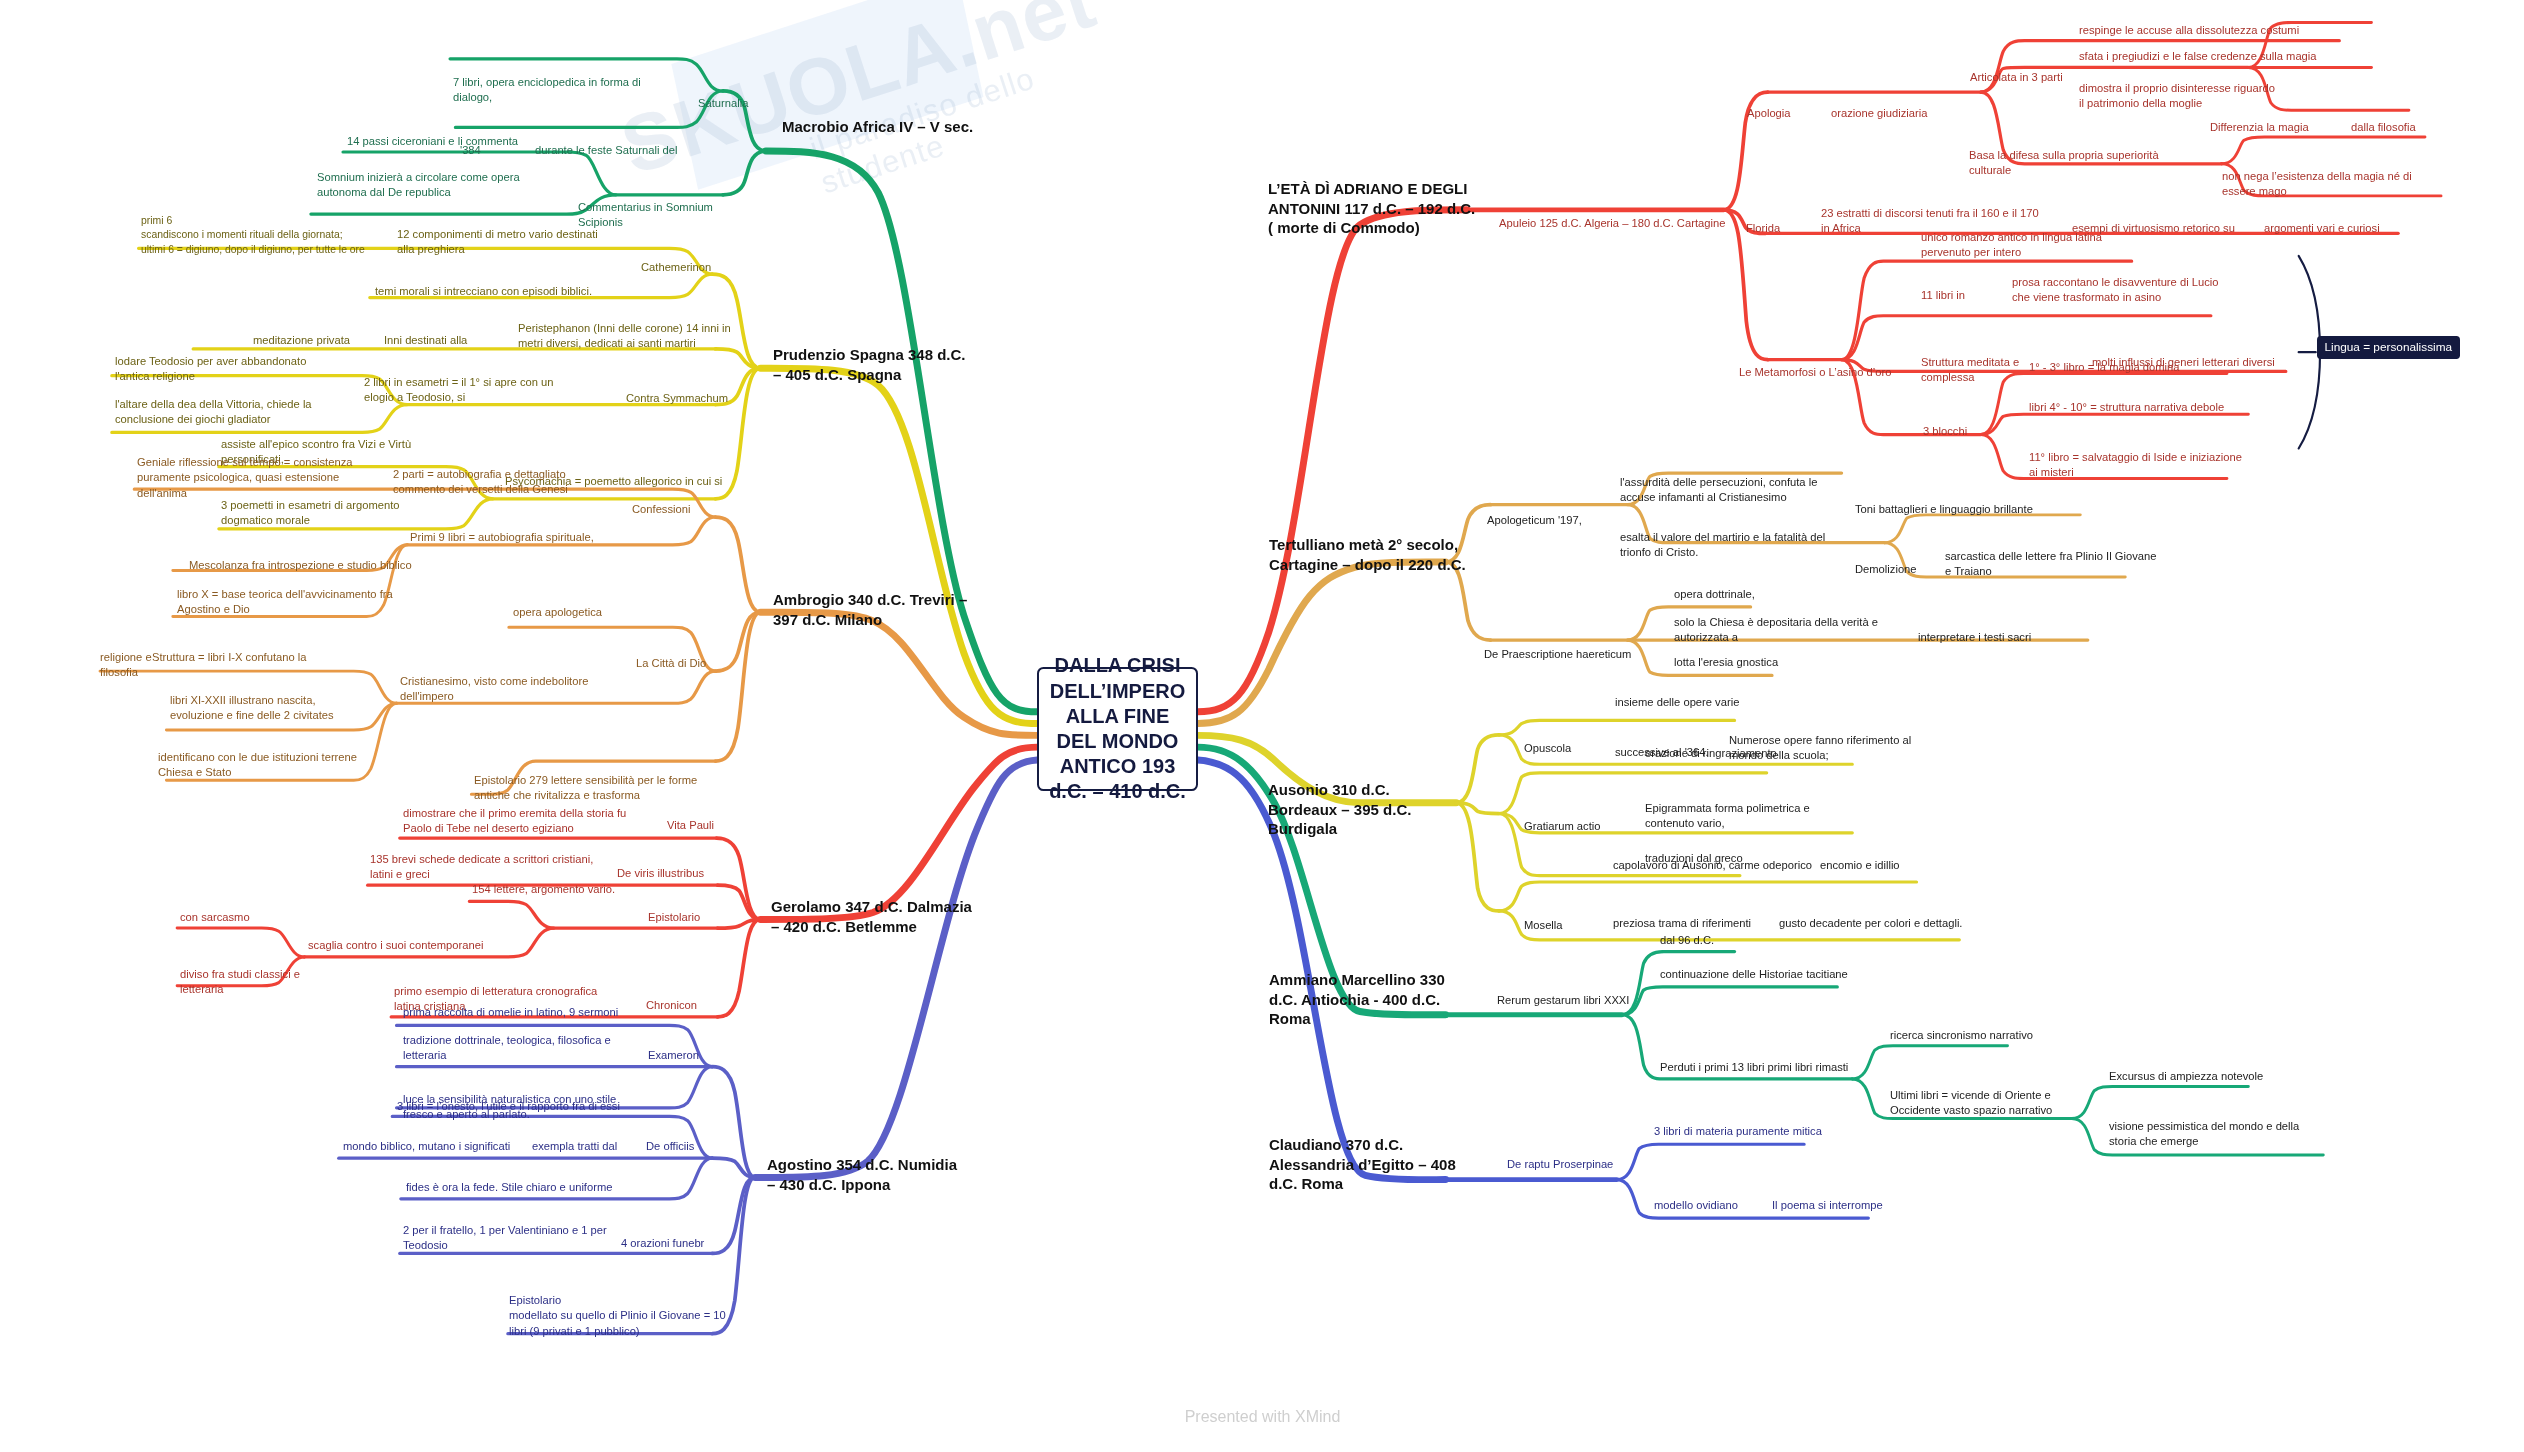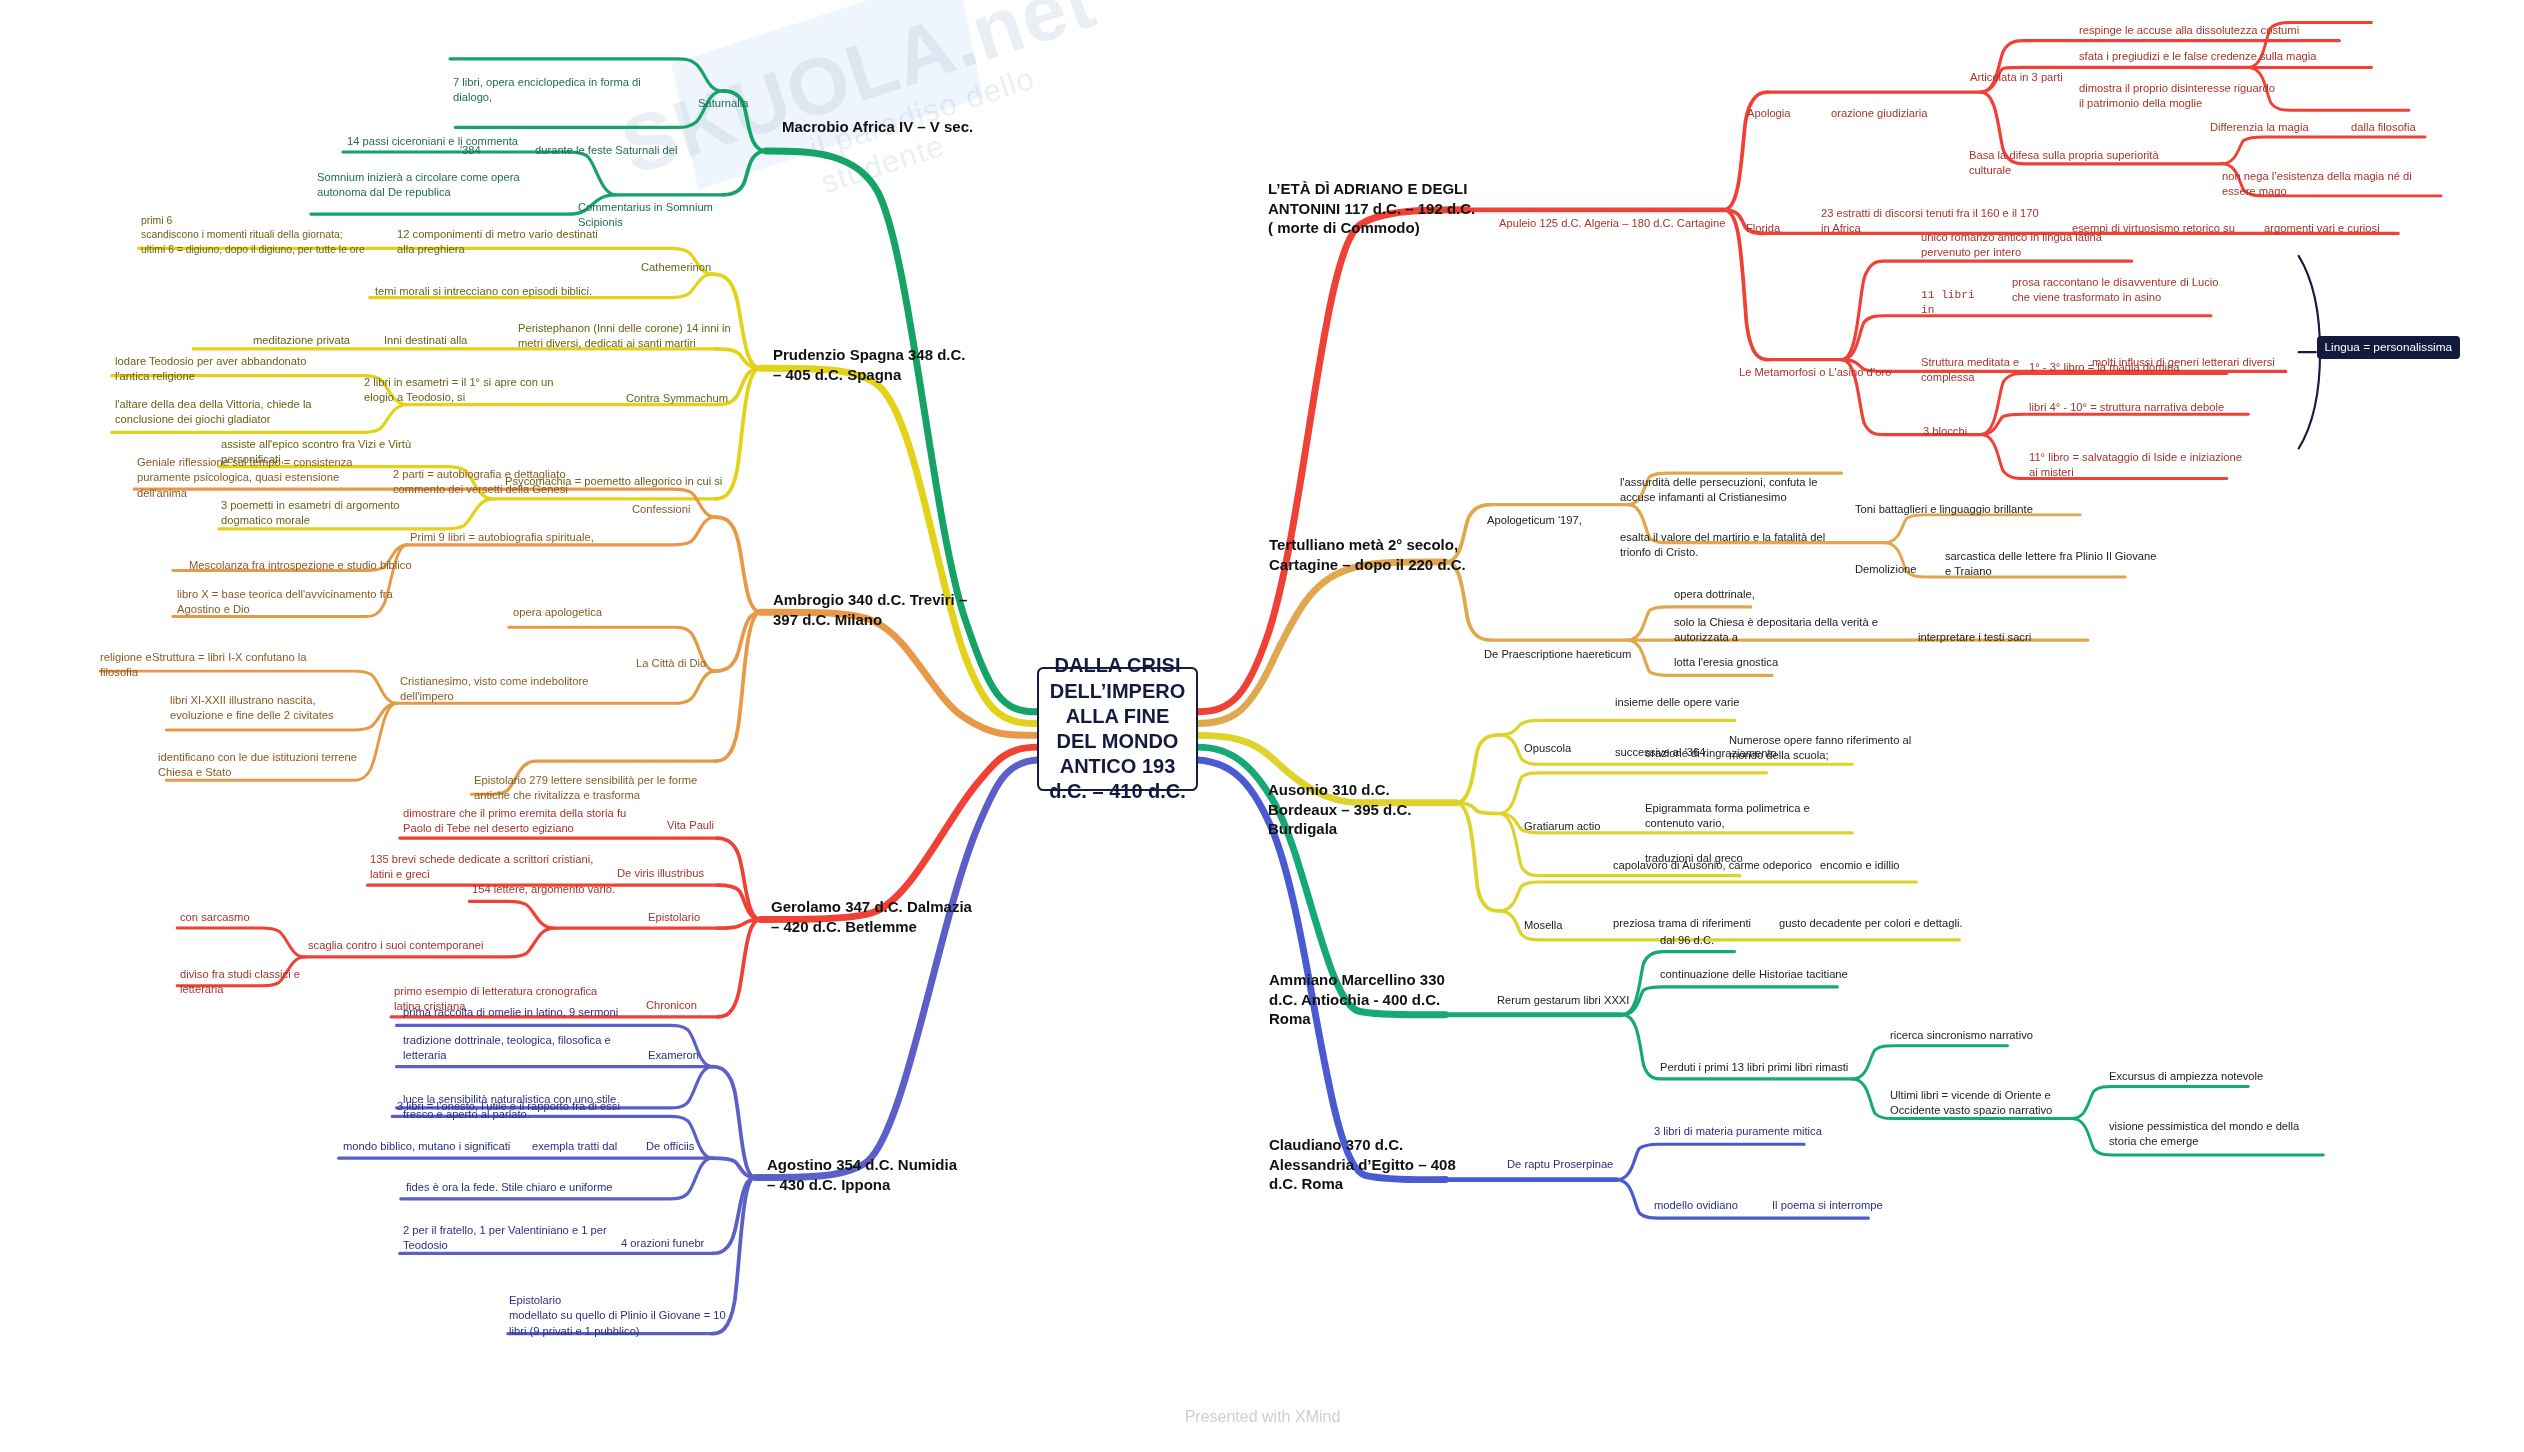--- a/index.html
+++ b/index.html
@@ -504,21 +504,21 @@
   </div>
   <div class="node c-red small" style="left:2264px; top:221px; width:161px;">
     <span class="txt">argomenti vari e curiosi</span>
   </div>
   <div class="node c-red small" style="left:1739px; top:365px; width:155px;">
     <span class="txt">Le Metamorfosi o L’asino d’oro</span>
   </div>
   <div class="node c-red small" style="left:1921px; top:230px; width:225px;">
     <span class="txt">unico romanzo antico in lingua latina pervenuto per intero</span>
   </div>
-  <div class="node c-red small" style="left:1921px; top:288px; width:64px;font-family:Liberation Mono, monospace;">
+  <div class="node c-red small" style="left:1921px; top:288px; width:64px;">
     <span class="txt">11 libri in</span>
   </div>
   <div class="node c-red small" style="left:2012px; top:275px; width:225px;">
     <span class="txt">prosa raccontano le disavventure di Lucio che viene trasformato in asino</span>
   </div>
   <div class="node c-red small" style="left:1921px; top:355px; width:150px;">
     <span class="txt">Struttura meditata e complessa</span>
   </div>
   <div class="node c-red small" style="left:2092px; top:355px; width:214px;">
     <span class="txt">molti influssi di generi letterari diversi</span>

